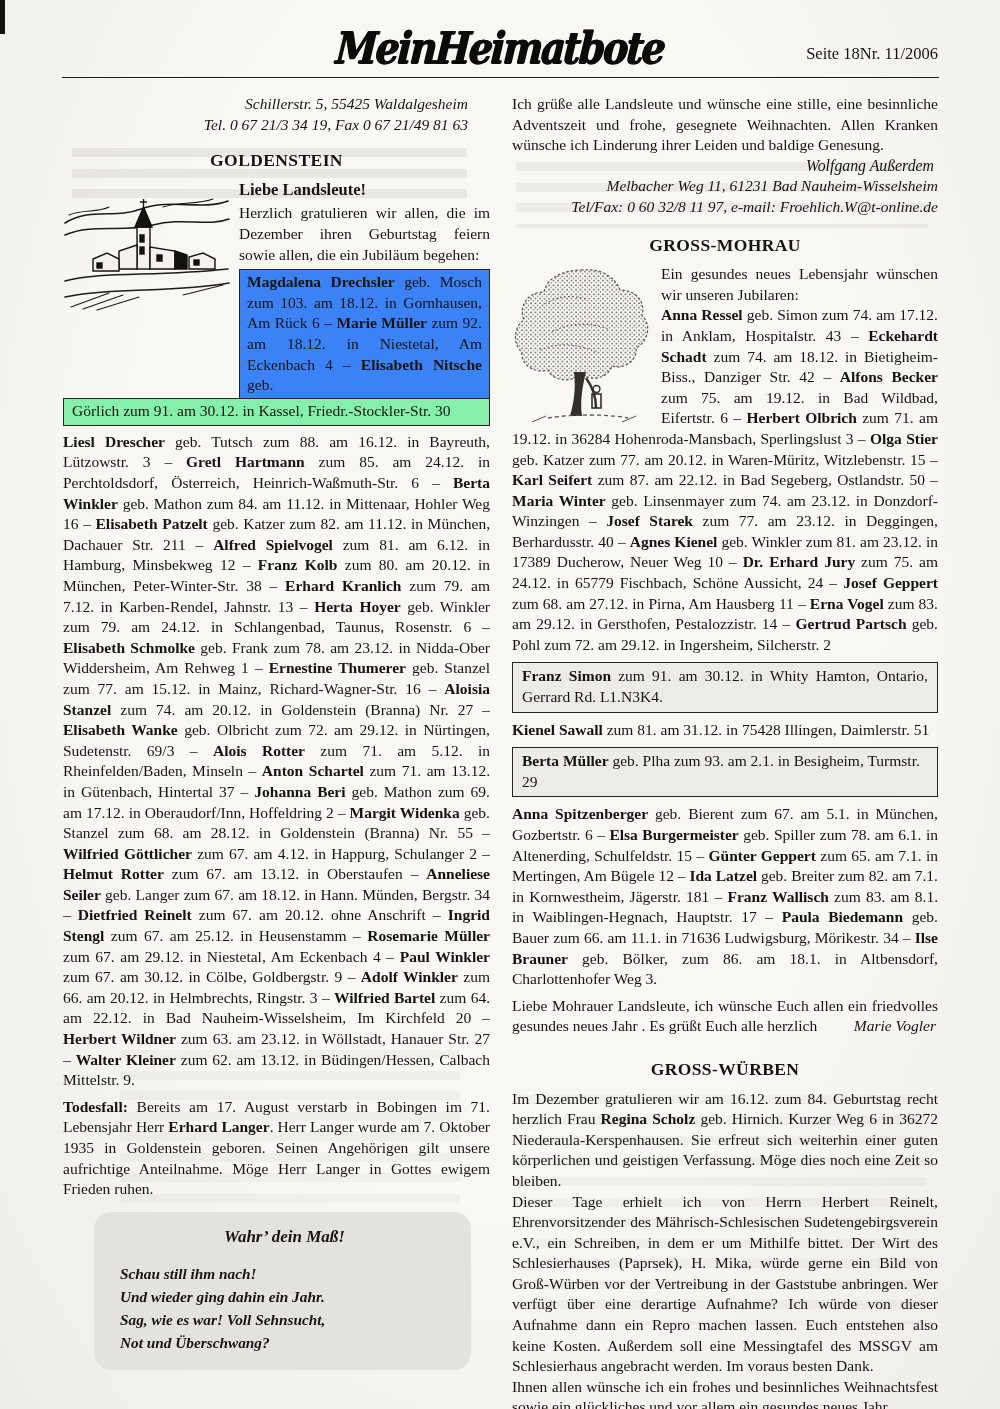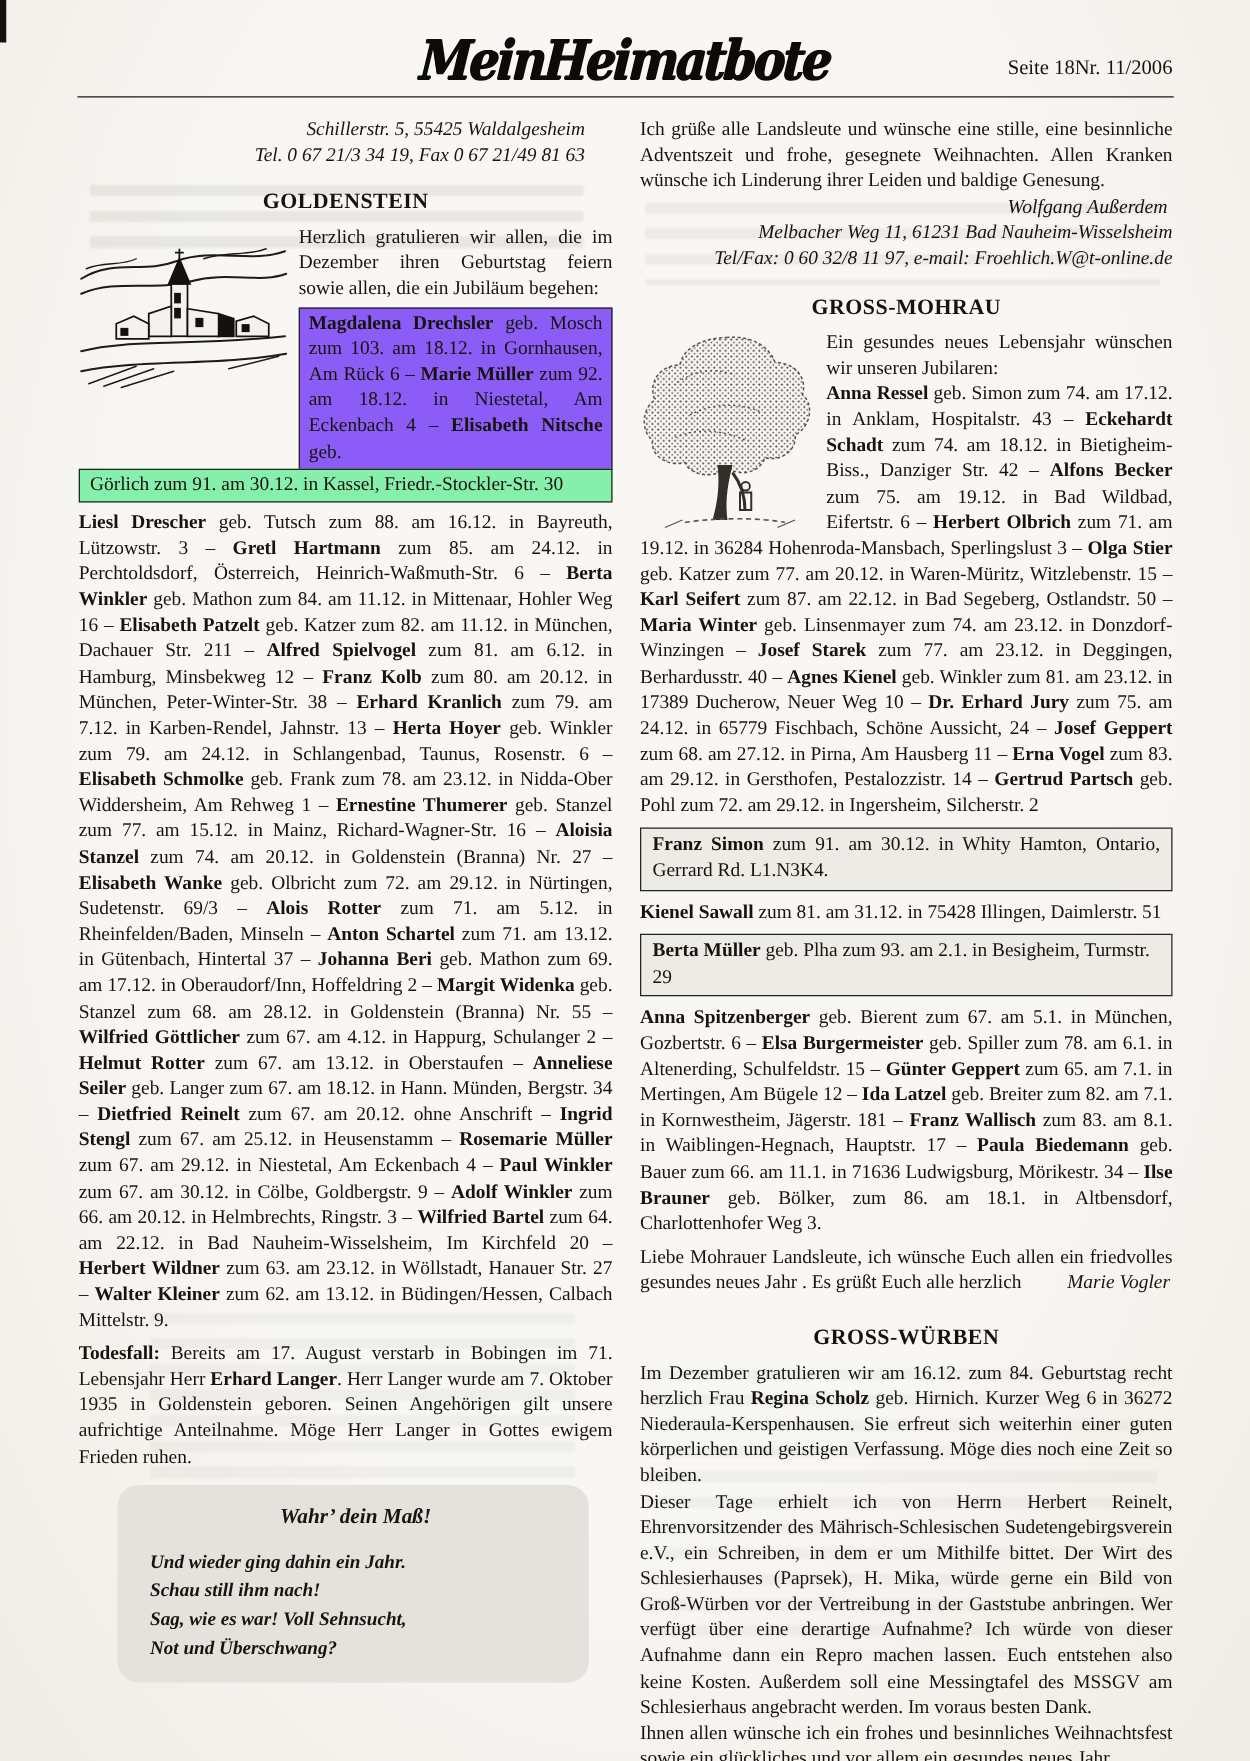--- a/index.html
+++ b/index.html
@@ -28,21 +28,21 @@
   .just{text-align:justify;}
   .rel{position:relative;}
   .sig-inline{position:absolute;right:2px;bottom:0;font-style:italic;}
   .addr{font-style:italic;text-align:right;}
   .addr-pad{padding-right:22px;}
   .sect{ text-align:center;font-weight:bold;font-size:17.5px;letter-spacing:.4px;margin:15px 0 9px;}
   .boldline{font-weight:bold;font-size:16.5px;margin:2px 0 3px;}
   
   .village{float:left;width:167px;height:127px;margin:5px 9px 2px 0;}
   .treefig{float:left;width:138px;height:160px;margin:2px 11px 2px 0;}
-  .nbox-top{overflow:hidden;border:1.5px solid #26241f;background:#8b5cf6;padding:2px 7px 3px;margin-top:4px;margin-left:20px;}
+  .nbox-top{overflow:hidden;border:1.5px solid #26241f;background:#3b82f6;padding:2px 7px 3px;margin-top:4px;margin-left:20px;}
   .nbox-bottom{clear:left;border:1.5px solid #26241f;background:#86efac;padding:2px 8px 3px;margin-top:-1.5px;}
   .mt6{margin-top:6px;} .mt2{margin-top:2px;}
   
   .ebox{border:1.5px solid #26241f;background:#ecebe6;padding:3px 9px 4px;margin:7px 0;}
   
   .poem{
     position:relative;box-sizing:border-box;width:377px;margin:12px 0 0 31px;
     background:#e3e2dd;border-radius:17px;padding:13px 22px 16px 26px;
     font-style:italic;font-weight:600;font-size:15.3px;line-height:23px;
   }
@@ -102,34 +102,35 @@
           <path d="M87,84 L87,62 L112,66 L112,84 Z"></path>
           <path d="M112,66 L124,70 L124,84 L112,84 Z" fill="#14120e"></path>
           <path d="M30,86 L30,74 L44,68 L56,74 L56,86 Z"></path>
           <path d="M126,84 L126,72 L140,68 L152,74 L152,84 Z"></path>
           <rect x="34" y="78" width="5" height="5" fill="#14120e"></rect>
           <rect x="94" y="70" width="5" height="6" fill="#14120e"></rect>
           <rect x="131" y="75" width="5" height="5" fill="#14120e"></rect>
         </g>
       </svg>
 
+      <p class="boldline">Liebe Landsleute!</p>
       <p class="just">Herzlich gratulieren wir allen, die im Dezember ihren Geburtstag feiern sowie allen, die ein Jubiläum begehen:</p>
 
       <div class="nbox-top just"><b>Magdalena Drechsler</b> geb. Mosch zum 103. am 18.12. in Gornhausen, Am Rück 6 – <b>Marie Müller</b> zum 92. am 18.12. in Niestetal, Am Eckenbach 4 – <b>Elisabeth Nitsche</b> geb.</div>
       <div class="nbox-bottom">Görlich zum 91. am 30.12. in Kassel, Friedr.-Stockler-Str. 30</div>
 
       <p class="just mt6"><b>Liesl Drescher</b> geb. Tutsch zum 88. am 16.12. in Bayreuth, Lützowstr. 3 – <b>Gretl Hartmann</b> zum 85. am 24.12. in Perchtoldsdorf, Österreich, Heinrich-Waßmuth-Str. 6 – <b>Berta Winkler</b> geb. Mathon zum 84. am 11.12. in Mittenaar, Hohler Weg 16 – <b>Elisabeth Patzelt</b> geb. Katzer zum 82. am 11.12. in München, Dachauer Str. 211 – <b>Alfred Spielvogel</b> zum 81. am 6.12. in Hamburg, Minsbekweg 12 – <b>Franz Kolb</b> zum 80. am 20.12. in München, Peter-Winter-Str. 38 – <b>Erhard Kranlich</b> zum 79. am 7.12. in Karben-Rendel, Jahnstr. 13 – <b>Herta Hoyer</b> geb. Winkler zum 79. am 24.12. in Schlangenbad, Taunus, Rosenstr. 6 – <b>Elisabeth Schmolke</b> geb. Frank zum 78. am 23.12. in Nidda-Ober Widdersheim, Am Rehweg 1 – <b>Ernestine Thumerer</b> geb. Stanzel zum 77. am 15.12. in Mainz, Richard-Wagner-Str. 16 – <b>Aloisia Stanzel</b> zum 74. am 20.12. in Goldenstein (Branna) Nr. 27 – <b>Elisabeth Wanke</b> geb. Olbricht zum 72. am 29.12. in Nürtingen, Sudetenstr. 69/3 – <b>Alois Rotter</b> zum 71. am 5.12. in Rheinfelden/Baden, Minseln – <b>Anton Schartel</b> zum 71. am 13.12. in Gütenbach, Hintertal 37 – <b>Johanna Beri</b> geb. Mathon zum 69. am 17.12. in Oberaudorf/Inn, Hoffeldring 2 – <b>Margit Widenka</b> geb. Stanzel zum 68. am 28.12. in Goldenstein (Branna) Nr. 55 – <b>Wilfried Göttlicher</b> zum 67. am 4.12. in Happurg, Schulanger 2 – <b>Helmut Rotter</b> zum 67. am 13.12. in Oberstaufen – <b>Anneliese Seiler</b> geb. Langer zum 67. am 18.12. in Hann. Münden, Bergstr. 34 – <b>Dietfried Reinelt</b> zum 67. am 20.12. ohne Anschrift – <b>Ingrid Stengl</b> zum 67. am 25.12. in Heusenstamm – <b>Rosemarie Müller</b> zum 67. am 29.12. in Niestetal, Am Eckenbach 4 – <b>Paul Winkler</b> zum 67. am 30.12. in Cölbe, Goldbergstr. 9 – <b>Adolf Winkler</b> zum 66. am 20.12. in Helmbrechts, Ringstr. 3 – <b>Wilfried Bartel</b> zum 64. am 22.12. in Bad Nauheim-Wisselsheim, Im Kirchfeld 20 – <b>Herbert Wildner</b> zum 63. am 23.12. in Wöllstadt, Hanauer Str. 27 – <b>Walter Kleiner</b> zum 62. am 13.12. in Büdingen/Hessen, Calbach Mittelstr. 9.</p>
       <p class="just mt6"><b>Todesfall:</b> Bereits am 17. August verstarb in Bobingen im 71. Lebensjahr Herr <b>Erhard Langer</b>. Herr Langer wurde am 7. Oktober 1935 in Goldenstein geboren. Seinen Angehörigen gilt unsere aufrichtige Anteilnahme. Möge Herr Langer in Gottes ewigem Frieden ruhen.</p>
     </div>
 
     <div class="poem">
       <div class="poem-title">Wahr’ dein Maß!</div>
       <div class="stanza">
+          <div class="pline">Schau still ihm nach!</div>
           <div class="pline">Und wieder ging dahin ein Jahr.</div>
-          <div class="pline">Schau still ihm nach!</div>
           <div class="pline">Sag, wie es war! Voll Sehnsucht,</div>
           <div class="pline">Not und Überschwang?</div>
         </div>
 
     </div>
   </div>
 
   <div class="col col-right">
 
     <div class="rel">

